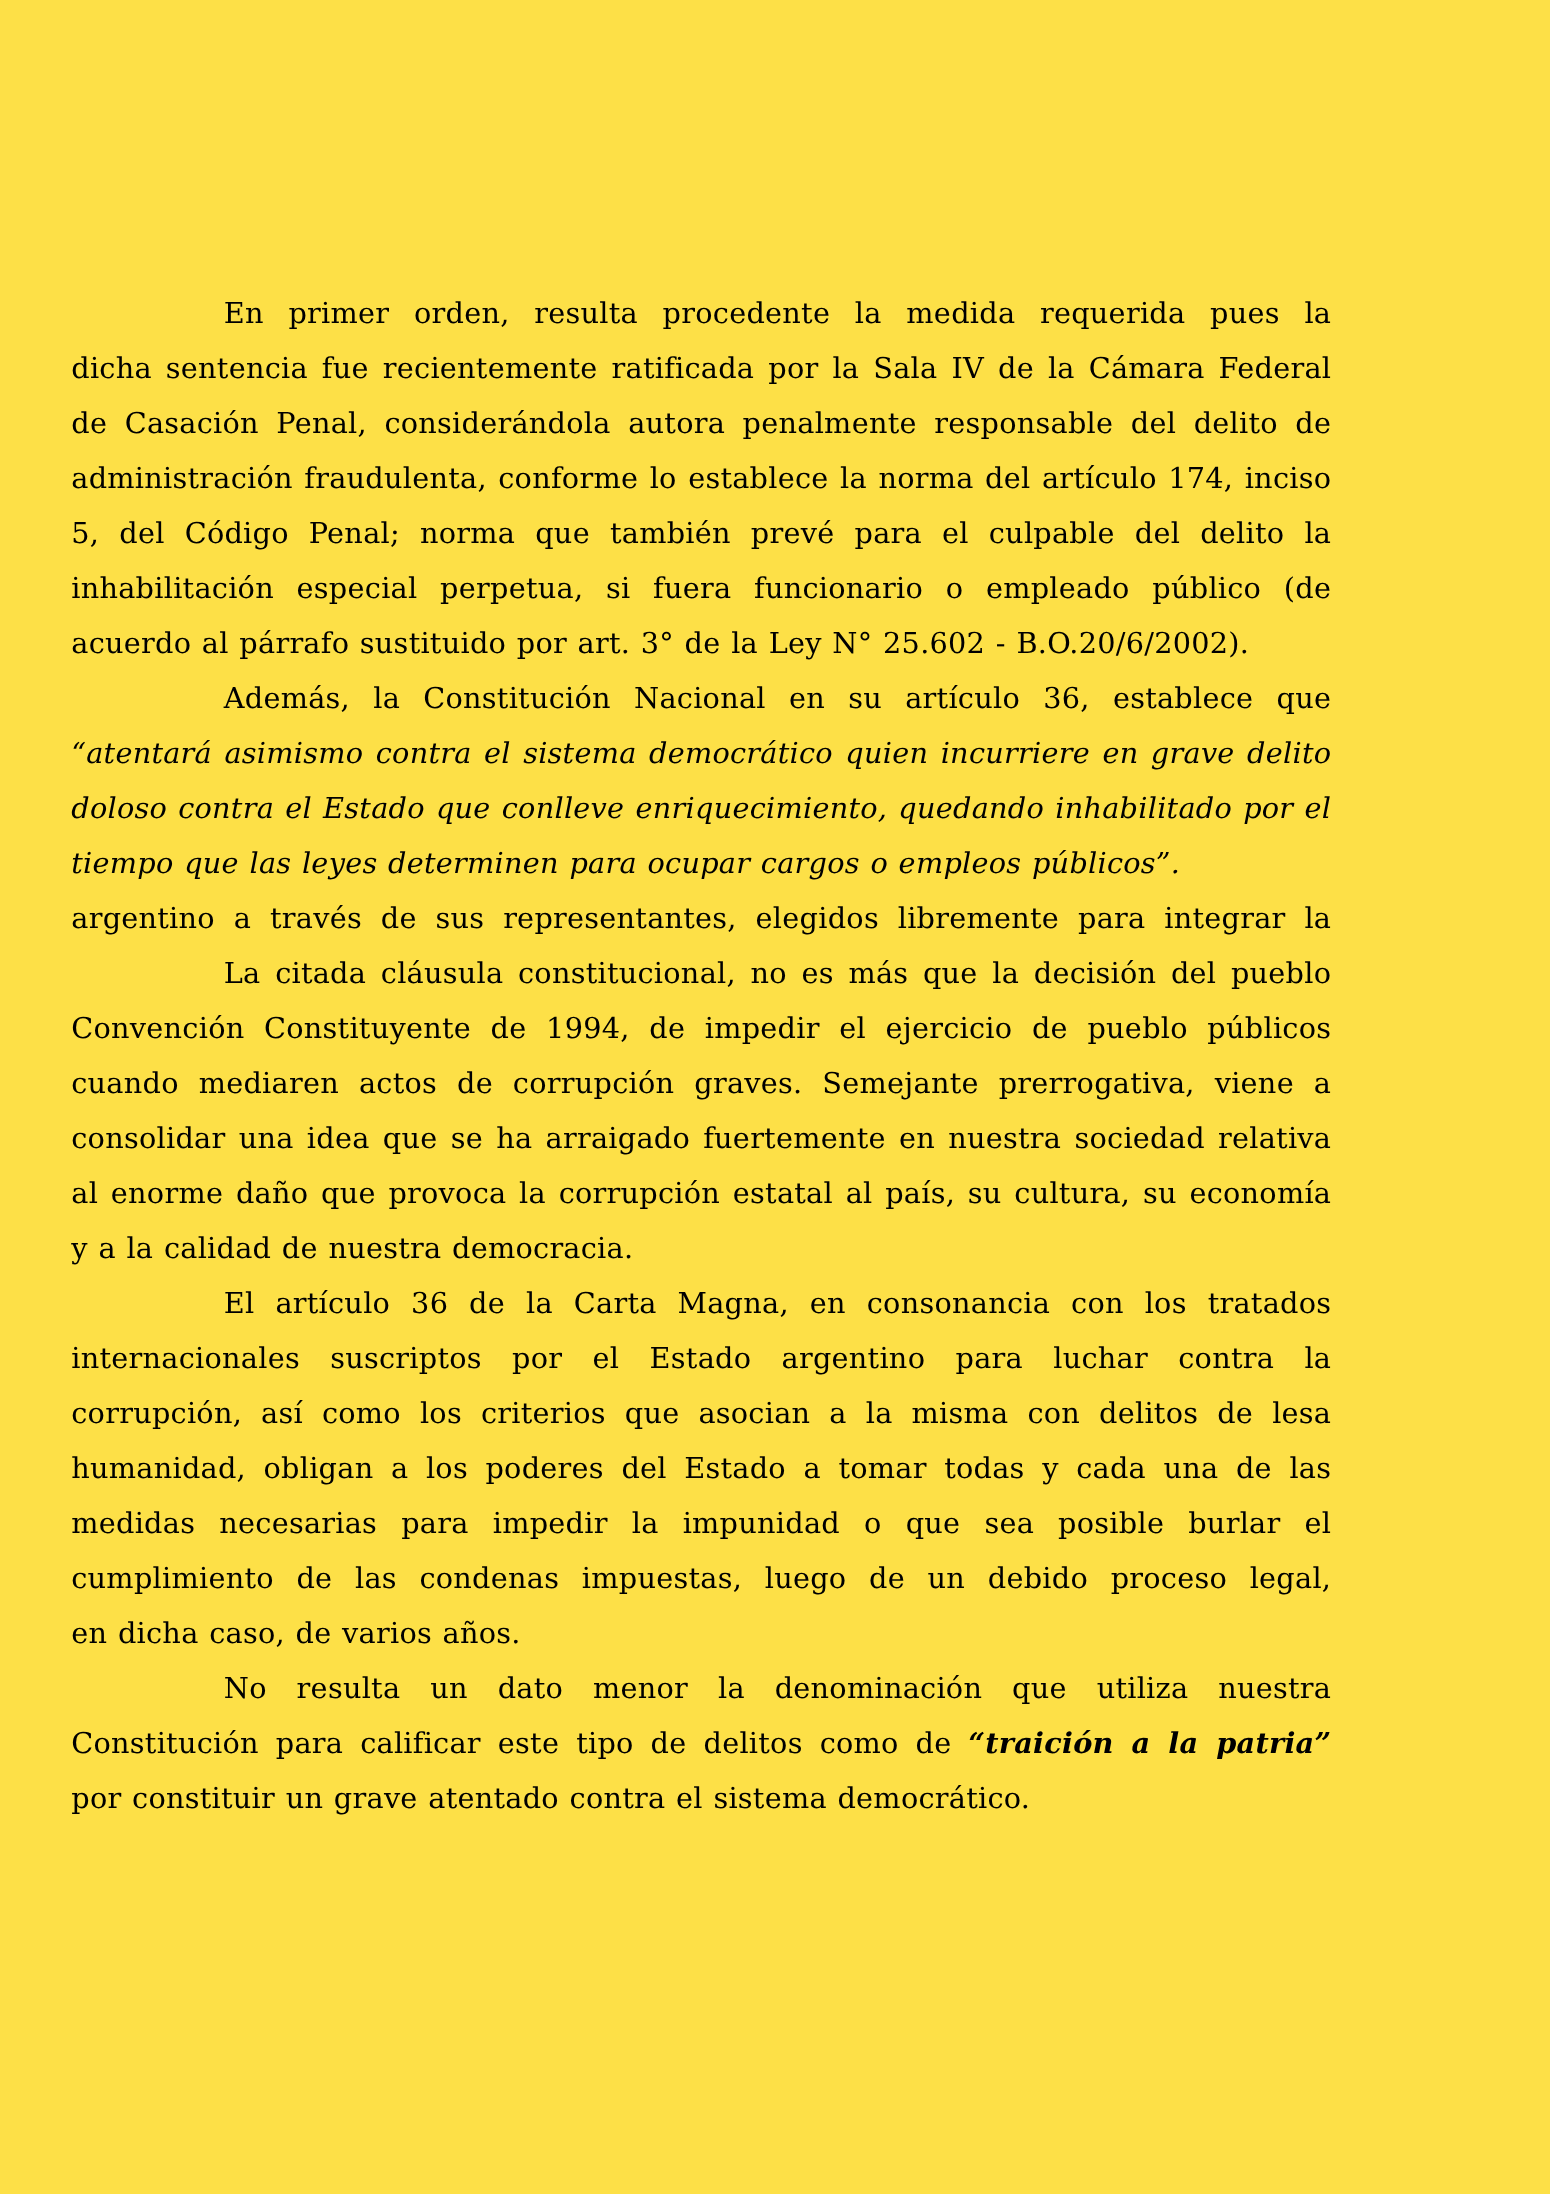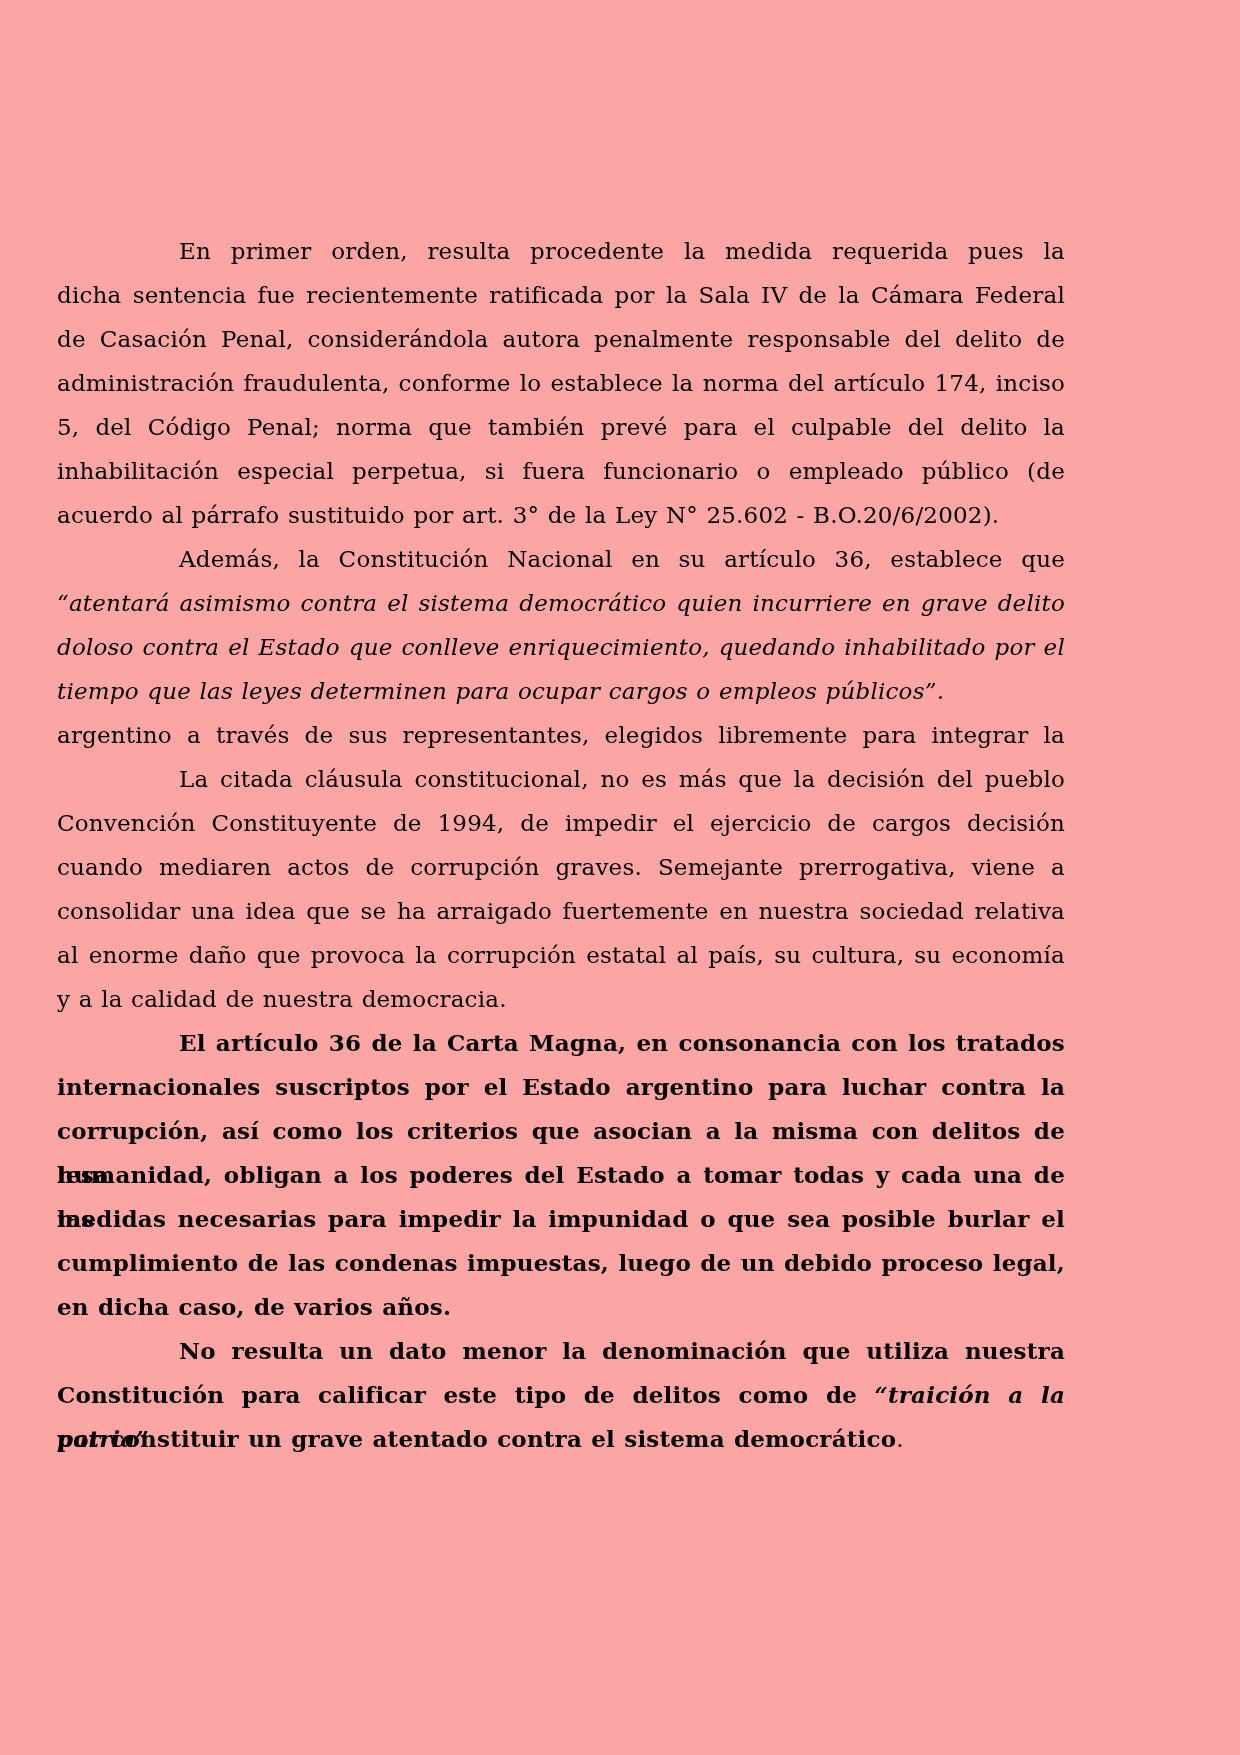--- a/index.html
+++ b/index.html
@@ -11,21 +11,21 @@
     width: 1240px;
     height: 1755px;
     position: relative;
     font-family: "DejaVu Serif", serif;
     color: #000000;
     overflow: hidden;
   }
   .page {
     position: absolute;
     inset: 0;
-    background: #fca5a5;
+    background: #fde047;
     padding-left: 17px;
   }
   .text-block {
     position: absolute;
     left: 57px;
     top: 229px;
     width: 1008px;
   }
   .paragraph {
     margin: 0;
@@ -42,21 +42,21 @@
     white-space: normal;
   }
   .line.indent {
     text-indent: 122px;
   }
   .line.last {
     text-align-last: left;
   }
   .seg.r { font-weight: normal; font-style: normal; }
   .seg.i { font-style: italic; margin-top: 46px; }
-  .seg.b { font-weight: bold; }
+  .seg.b { font-weight: normal; }
   .seg.bi { font-weight: bold; font-style: italic; }
 </style>
 </head>
 <body>
 
 <main class="page">
   <section class="text-block" id="doc">
       <div class="paragraph">
         <div class="line indent"><span class="seg r">En primer orden, resulta procedente la medida requerida pues la</span></div>
         <div class="line"><span class="seg r">dicha sentencia fue recientemente ratificada por la Sala IV de la Cámara Federal</span></div>
@@ -68,21 +68,21 @@
       </div>
       <div class="paragraph">
         <div class="line indent"><span class="seg r">Además, la Constitución Nacional en su artículo 36, establece que</span></div>
         <div class="line"><span class="seg i">“atentará asimismo contra el sistema democrático quien incurriere en grave delito</span></div>
         <div class="line"><span class="seg i">doloso contra el Estado que conlleve enriquecimiento, quedando inhabilitado por el</span></div>
         <div class="line last"><span class="seg i">tiempo que las leyes determinen para ocupar cargos o empleos públicos”.</span></div>
       </div>
       <div class="paragraph">
         <div class="line"><span class="seg r">argentino a través de sus representantes, elegidos libremente para integrar la</span></div>
         <div class="line indent"><span class="seg r">La citada cláusula constitucional, no es más que la decisión del pueblo</span></div>
-        <div class="line"><span class="seg r">Convención Constituyente de 1994, de impedir el ejercicio de cargos decisión</span></div>
+        <div class="line"><span class="seg r">Convención Constituyente de 1994, de impedir el ejercicio de pueblo públicos</span></div>
         <div class="line"><span class="seg r">cuando mediaren actos de corrupción graves. Semejante prerrogativa, viene a</span></div>
         <div class="line"><span class="seg r">consolidar una idea que se ha arraigado fuertemente en nuestra sociedad relativa</span></div>
         <div class="line"><span class="seg r">al enorme daño que provoca la corrupción estatal al país, su cultura, su economía</span></div>
         <div class="line last"><span class="seg r">y a la calidad de nuestra democracia.</span></div>
       </div>
       <div class="paragraph">
         <div class="line indent"><span class="seg b">El artículo 36 de la Carta Magna, en consonancia con los tratados</span></div>
         <div class="line"><span class="seg b">internacionales suscriptos por el Estado argentino para luchar contra la</span></div>
         <div class="line"><span class="seg b">corrupción, así como los criterios que asocian a la misma con delitos de lesa</span></div>
         <div class="line"><span class="seg b">humanidad, obligan a los poderes del Estado a tomar todas y cada una de las</span></div>

